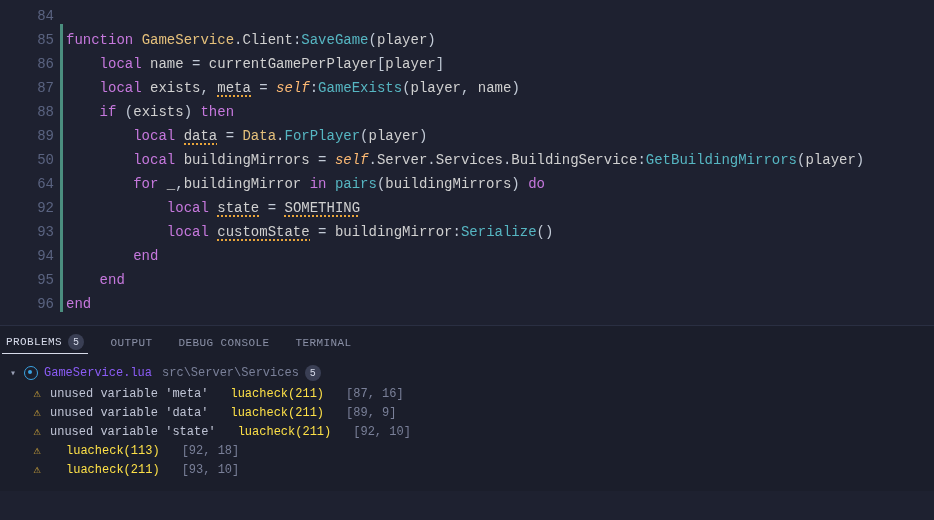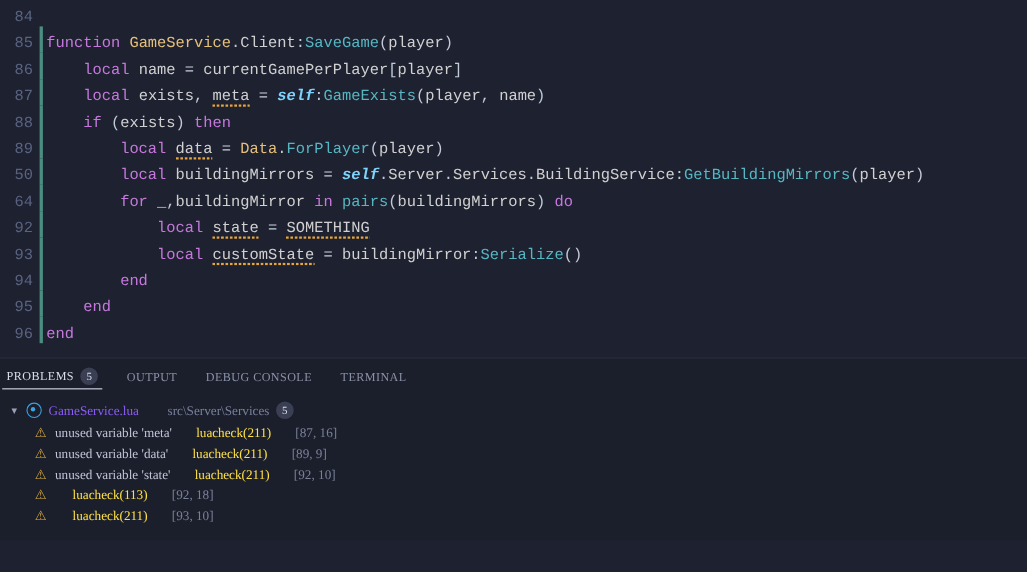--- a/index.html
+++ b/index.html
@@ -12,21 +12,21 @@
     color: #d0d0d0;
     overflow: hidden;
   }
   .editor {
     display: flex;
     height: 325px;
     background: #1e2130;
     overflow: hidden;
   }
   .gutter {
-    width: 36px;
+    width: 60px;
     text-align: right;
     padding-right: 0px;
     color: #5a6380;
     user-select: none;
     font-size: 14px;
     line-height: 24px;
     padding-top: 4px;
   }
   .gutter .ln { height: 24px; padding-right: 6px; }
   .changebar {
@@ -41,36 +41,36 @@
     padding-top: 4px;
     line-height: 24px;
     white-space: pre;
     font-size: 14px;
   }
   .codeline { height: 24px; }
   .tok-kw { color: #c678dd; }
   .tok-fn { color: #e5c07b; }
   .tok-call { color: #56b6c2; }
   .tok-ident { color: #d0d0d0; }
-  .tok-self { color: #7dd3fc; font-style: italic; font-weight: bold; }
+  .tok-self { color: #fdba74; font-style: italic; }
   .tok-param { color: #d0d0d0; }
   .tok-op { color: #c2cad6; }
   .tok-paren { color: #c2cad6; }
   .sq-underline {
     background-image: linear-gradient(90deg, rgba(255,180,60,0.9) 60%, transparent 40%);
     background-position: 0 100%;
     background-repeat: repeat-x;
     background-size: 4px 2px;
     padding-bottom: 1px;
   }
   .panel {
     height: 166px;
     background: #1b1e2b;
     border-top: 1px solid #2a2f42;
-    font-family: Liberation Serif, serif;
+    font-family: Liberation Mono, monospace;
     font-size: 12px;
     color: #9aa0b5;
     overflow: hidden;
   }
   .panel-tabs {
     display: flex;
     align-items: center;
     gap: 18px;
     padding: 6px 10px 4px 2px;
     font-size: 11px;
@@ -128,21 +128,21 @@
     content: "";
     position: absolute;
     width: 4px;
     height: 4px;
     border-radius: 50%;
     background: #3aa3e2;
     top: 3px;
     left: 3px;
   }
   .file-name { color: #8b5cf6; }
-  .file-path { color: #7a8099; margin-left: 20px; text-align: center; }
+  .file-path { color: #7a8099; margin-left: 4px; text-align: center; }
   .issue-row {
     display: flex;
     align-items: center;
     gap: 6px;
     padding: 2px 0 2px 22px;
     cursor: pointer;
   }
   .warn-icon {
     color: #e2b23c;
     font-size: 12px;

